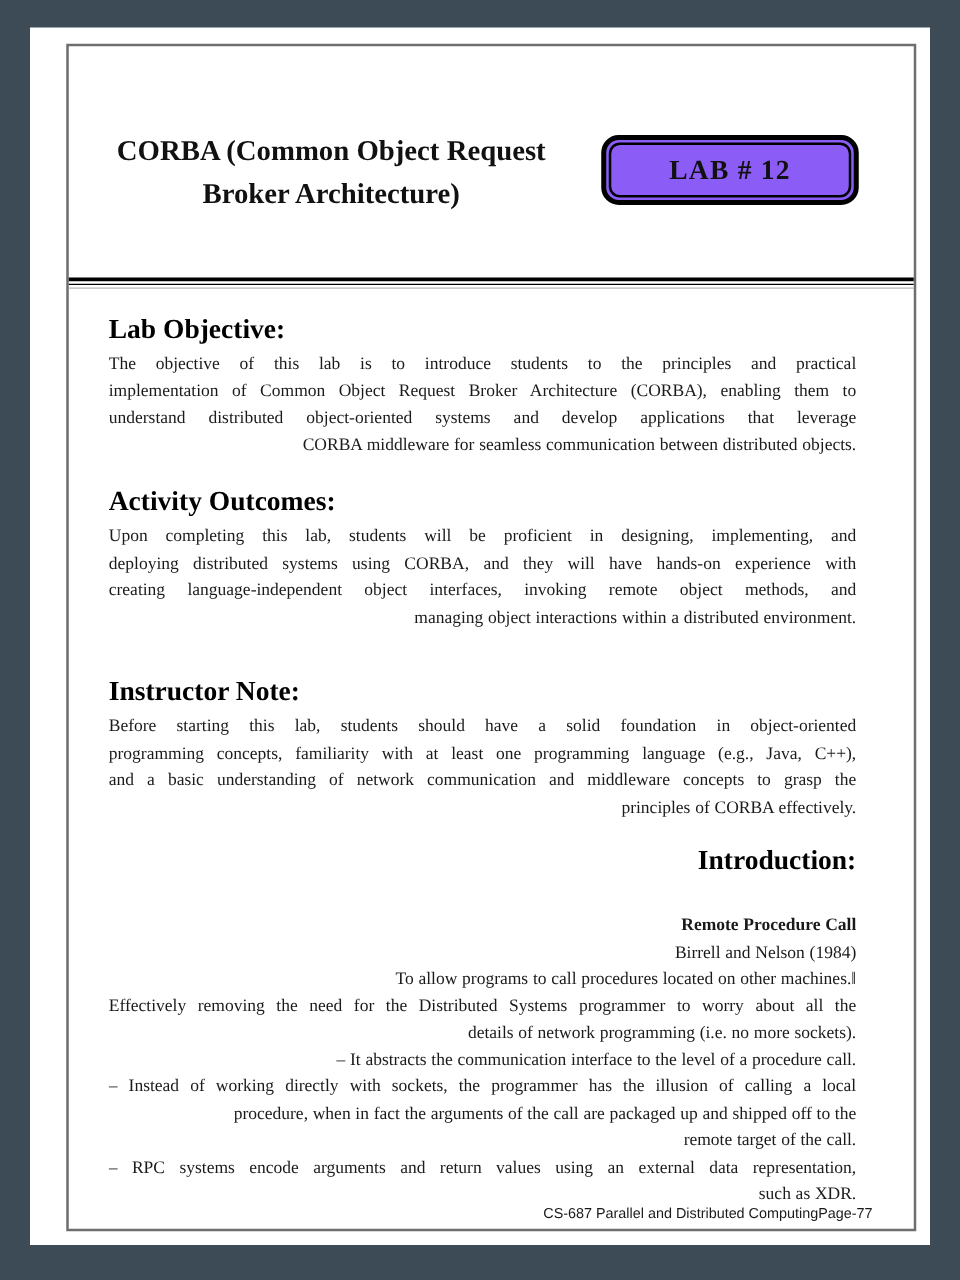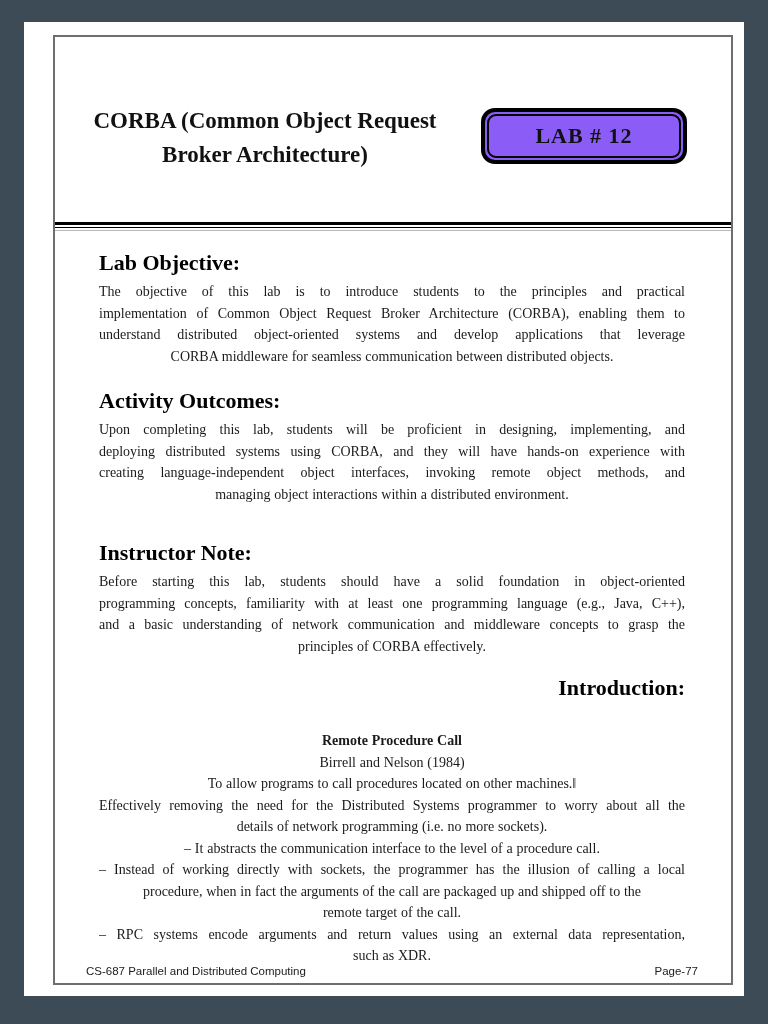--- a/index.html
+++ b/index.html
@@ -36,40 +36,40 @@
     font-weight: bold; font-size: 22px; letter-spacing: 1px; color: #111;
   }
   
   .double-rule { margin-top: 13px; }
   .double-rule .r1 { height: 3px; background: #000; }
   .double-rule .g1 { height: 2px; }
   .double-rule .r2 { height: 1px; background: #000; }
   .double-rule .g2 { height: 2px; }
   .double-rule .r3 { height: 1px; background: #b8b8b8; }
   
-  .content { padding: 0 46px 0 44px; }
+  .content { padding: 0 46px 0 32px; }
   .section-heading {
     font-size: 22px; line-height: 30px; font-weight: bold; color: #000;
     margin: 17px 0 3px 0;
   }
   .section-heading.gap-md { margin-top: 19px; }
   .section-heading.gap-lg { margin-top: 33px; }
   .section-heading.gap-intro { margin-top: 16px; text-align: right; }
   .para { font-size: 14px; }
   .rpc-block { margin-top: 27px; font-size: 14px; }
   .pline {
     line-height: 21.5px; height: 21.5px; overflow: hidden;
-    text-align: center; word-spacing: 0.02em;
+    text-align: right; word-spacing: 0.02em;
   }
   .pline.just { text-align: justify; text-align-last: justify; }
   .pline.bold { font-weight: bold; }
   
   .footer {
     position: absolute; left: 31px; right: 33px; bottom: 6px;
-    display: flex; justify-content: space-between; align-items: baseline;
+    display: flex; justify-content: flex-end; align-items: baseline;
     font-family: "Liberation Sans", "DejaVu Sans", sans-serif;
     font-size: 11.5px; color: #1a1a1a;
   }
 </style>
 </head>
 <body>
 
 <div class="canvas">
   <div class="page">
     <div class="frame">

